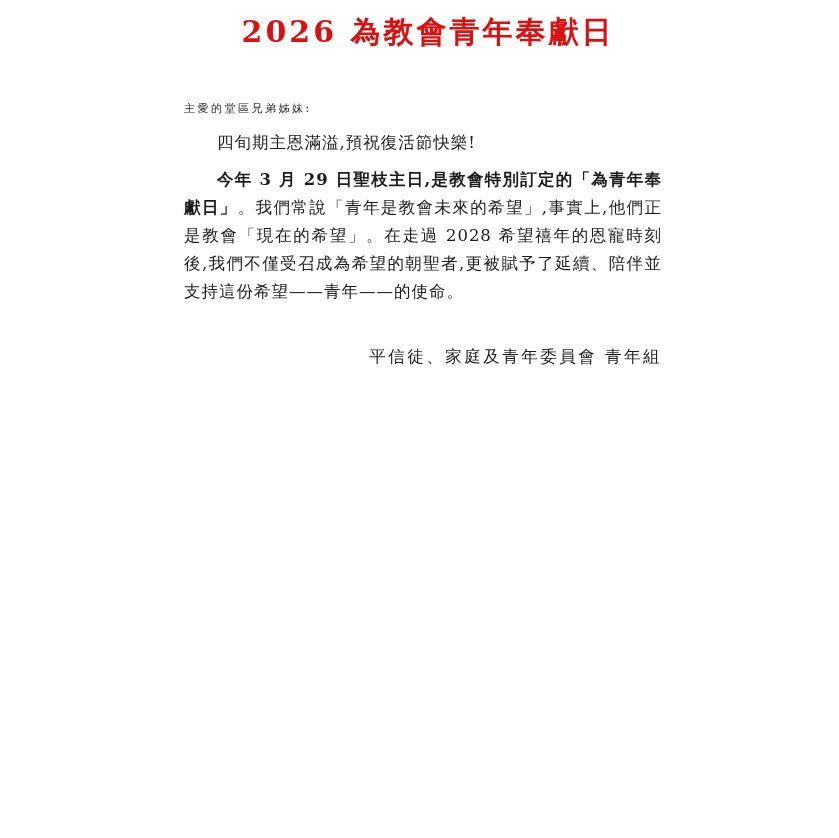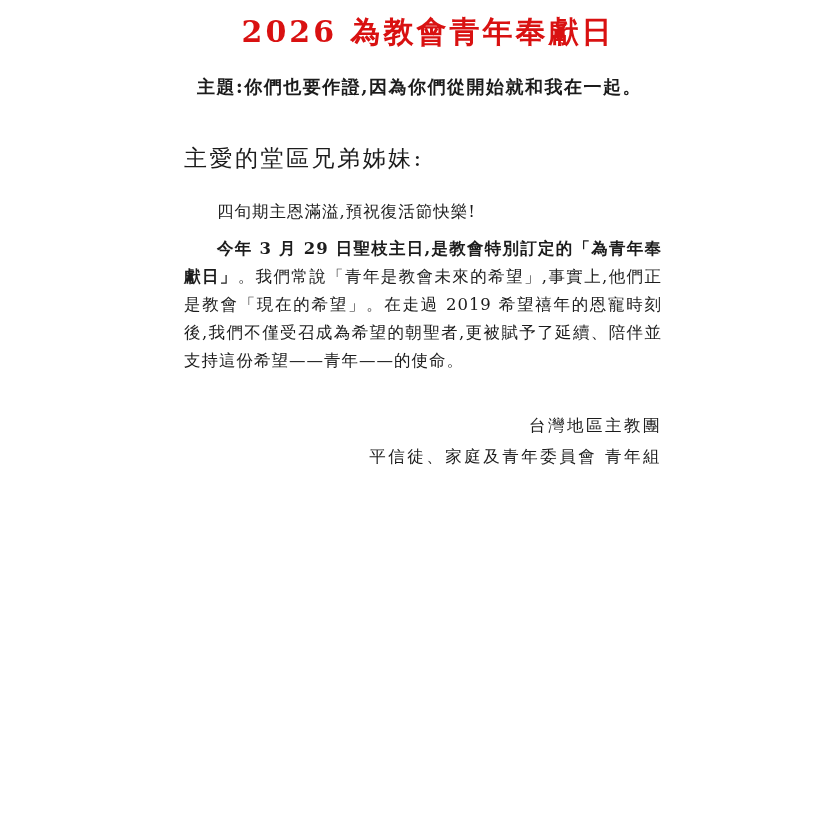--- a/index.html
+++ b/index.html
@@ -36,58 +36,56 @@
   }
   .body-text{
     width:478px;
     margin-left:184px;
     font-size:16.5px;
     line-height:28px;
     letter-spacing:1px;
   }
   .salutation{
     margin-top:45px;
-    font-size:23px;
+    font-size:11px;
     letter-spacing:2.5px;
   }
   p.para{
     text-indent:2em;
     text-align:justify;
     margin-top:9px;
   }
-  p.greeting{margin-top:26px;}
+  p.greeting{margin-top:6px;}
   p.para strong{font-weight:bold;}
   .signoff{
     margin-top:35px;
     text-align:right;
     font-size:16.5px;
     line-height:31px;
     letter-spacing:2.5px;
   }
 </style>
 </head>
 <body>
 
 <div class="page">
 
   <h1 class="title">2026 為教會青年奉獻日</h1>
 
-  <div class="subtitle">主題:你們也要作證,因為你們從開始就和我在一起。</div>
 
   <div class="body-text">
 
     <div class="salutation">主愛的堂區兄弟姊妹:</div>
 
     <p class="para greeting">四旬期主恩滿溢,預祝復活節快樂!</p>
 
-    <p class="para"><strong>今年 3 月 29 日聖枝主日,是教會特別訂定的「為青年奉獻日」</strong><span>。我們常說「青年是教會未來的希望」,事實上,他們正是教會「現在的希望」。在走過 2019 希望禧年的恩寵時刻後,我們不僅受召成為希望的朝聖者,更被賦予了延續、陪伴並支持這份希望——青年——的使命。</span></p>
+    <p class="para"><strong>今年 3 月 29 日聖枝主日,是教會特別訂定的「為青年奉獻日」</strong><span>。我們常說「青年是教會未來的希望」,事實上,他們正是教會「現在的希望」。在走過 2028 希望禧年的恩寵時刻後,我們不僅受召成為希望的朝聖者,更被賦予了延續、陪伴並支持這份希望——青年——的使命。</span></p>
 
 
 
 
     <div class="signoff">
-      <div>台灣地區主教團</div>
       <div>平信徒、家庭及青年委員會  青年組</div>
 
     </div>
 
   </div>
 </div>
 
 </body></html>

